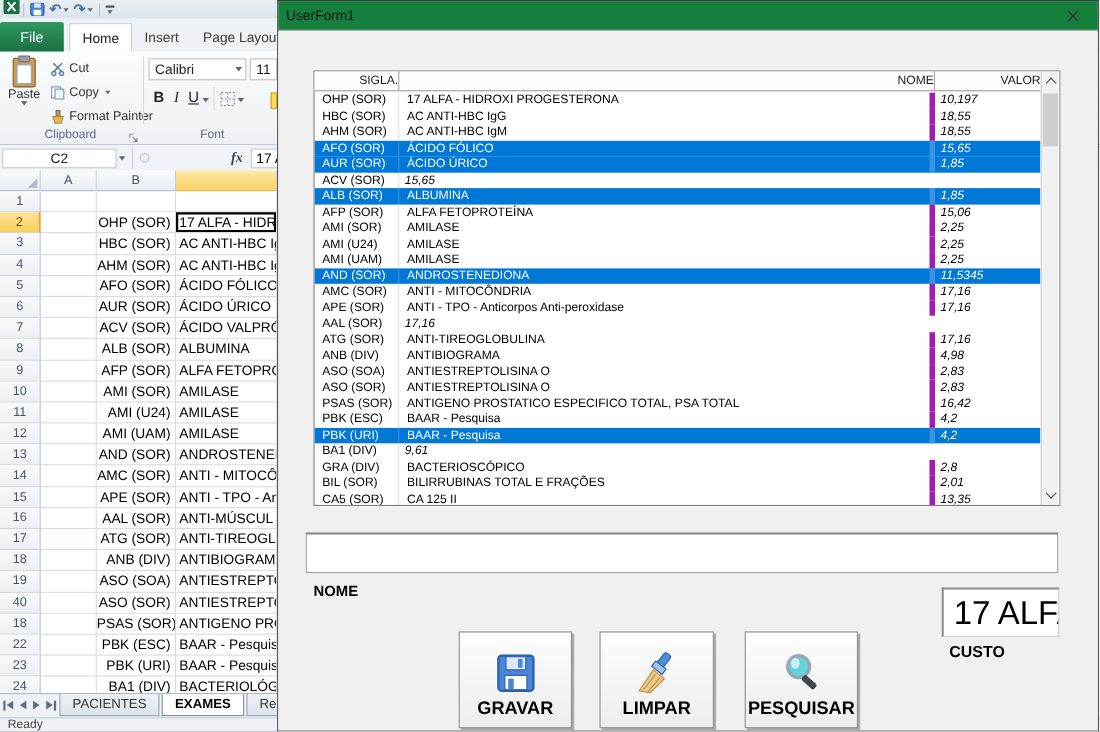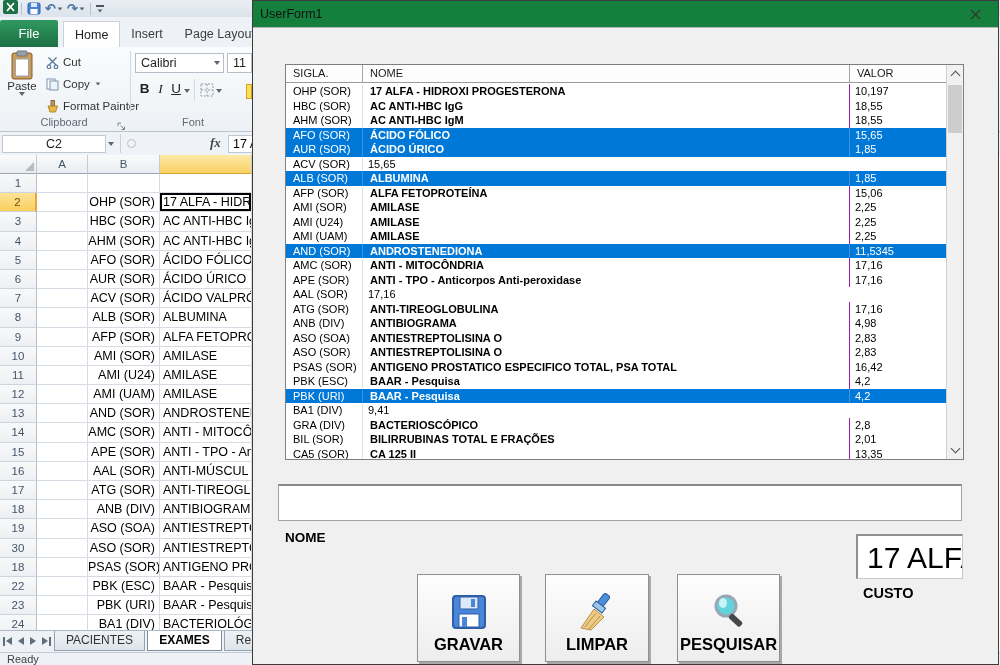--- a/index.html
+++ b/index.html
@@ -82,29 +82,29 @@
   
   .uf{position:absolute;left:252px;top:0;width:747px;height:665px;border:1px solid #3c3c3c;background:#f0f0f0;z-index:10;}
   .uf-title{position:absolute;left:0;top:0;right:0;height:27px;background:#15803d;border-bottom:1px solid #b6b6b6;
             font-size:12.5px;color:#111;line-height:27px;padding-left:7px;}
   .uf-close{position:absolute;right:8px;top:0;width:30px;height:26px;display:flex;align-items:center;justify-content:center;}
   .uf-body{position:absolute;left:0;top:28px;right:0;bottom:0;background:#f0f0f0;}
 
   .lb{position:absolute;left:32px;top:35px;width:679px;height:396px;background:#fff;border:1px solid #7e7e7e;}
   .lb-head{position:absolute;left:0;top:0;right:17px;height:18px;display:flex;background:#fdfdfd;
            border-bottom:1px solid #9c9c9c;font-size:11px;color:#1a1a1a;}
-  .lb-h{line-height:17px;padding-left:7px;border-right:1px solid #a6a6a6;overflow:hidden;white-space:nowrap;}
+  .lb-h{line-height:17px;padding-left:7px;border-right:1px solid #a6a6a6;overflow:hidden;white-space:nowrap;text-align:right;}
   .h-sigla{width:77px;} .h-nome{width:487px;} .h-valor{flex:1;border-right:none;}
   .lb-rows{position:absolute;left:0;top:19px;right:17px;bottom:0;overflow:hidden;}
   .lb-row{display:flex;height:14.5px;font-size:11px;color:#000;}
   .lb-row.sel{background:#0078d7;color:#fff;}
   .lb-cell{line-height:14px;overflow:hidden;white-space:nowrap;padding-left:7px;}
   .lb-sigla{width:77px;border-right:1px solid #e2e2e2;}
-  .lb-nome{width:487px;border-right:1px solid #a21caf;font-weight:bold;}
-  .lb-valor{flex:1;padding-left:5px;}
+  .lb-nome{width:487px;border-right:5px solid #a21caf;}
+  .lb-valor{flex:1;padding-left:5px;font-style:italic;}
   .lb-row.sel .lb-sigla,.lb-row.sel .lb-nome{border-right-color:#3b93e0;}
   .lb-scroll{position:absolute;right:0;top:0;bottom:0;width:17px;background:#f1f1f1;border-left:1px solid #d0d0d0;}
   .sb-arrow{position:absolute;left:0;width:16px;height:17px;display:flex;align-items:center;justify-content:center;}
   .sb-up{top:0;} .sb-down{bottom:0;}
   .chev{width:7px;height:7px;border-left:1.6px solid #505050;border-bottom:1.6px solid #505050;}
   .chev.up{transform:rotate(135deg);margin-top:4px;} .chev.down{transform:rotate(-45deg);margin-bottom:4px;}
   .sb-thumb{position:absolute;left:1px;top:20px;width:14px;height:48px;background:#cdcdcd;}
 
   .uf-input{position:absolute;left:25px;top:455px;width:684px;height:37px;background:#fff;
             border:1px solid #a3a3a3;border-top:2px solid #8a8a8a;font-size:16px;padding:0 6px;
@@ -357,21 +357,21 @@
         <div class="xcell xb">ANB (DIV)</div>
         <div class="xcell xc">ANTIBIOGRAM</div>
       </div>
       <div class="xrow">
         <div class="xrh">19</div>
         <div class="xcell xa"></div>
         <div class="xcell xb">ASO (SOA)</div>
         <div class="xcell xc">ANTIESTREPTO</div>
       </div>
       <div class="xrow">
-        <div class="xrh">30</div>
+        <div class="xrh">40</div>
         <div class="xcell xa"></div>
         <div class="xcell xb">ASO (SOR)</div>
         <div class="xcell xc">ANTIESTREPTO</div>
       </div>
       <div class="xrow">
         <div class="xrh">18</div>
         <div class="xcell xa"></div>
         <div class="xcell xb">PSAS (SOR)</div>
         <div class="xcell xc">ANTIGENO PRO</div>
       </div>
@@ -540,21 +540,21 @@
               <div class="lb-cell lb-nome">BAAR - Pesquisa</div>
               <div class="lb-cell lb-valor">4,2</div>
             </div>
             <div class="lb-row sel">
               <div class="lb-cell lb-sigla">PBK (URI)</div>
               <div class="lb-cell lb-nome">BAAR - Pesquisa</div>
               <div class="lb-cell lb-valor">4,2</div>
             </div>
             <div class="lb-row">
               <div class="lb-cell lb-sigla">BA1 (DIV)</div>
-              <div class="lb-cell lb-valor">9,41</div>
+              <div class="lb-cell lb-valor">9,61</div>
             </div>
             <div class="lb-row">
               <div class="lb-cell lb-sigla">GRA (DIV)</div>
               <div class="lb-cell lb-nome">BACTERIOSCÓPICO</div>
               <div class="lb-cell lb-valor">2,8</div>
             </div>
             <div class="lb-row">
               <div class="lb-cell lb-sigla">BIL (SOR)</div>
               <div class="lb-cell lb-nome">BILIRRUBINAS TOTAL E FRAÇÕES</div>
               <div class="lb-cell lb-valor">2,01</div>

